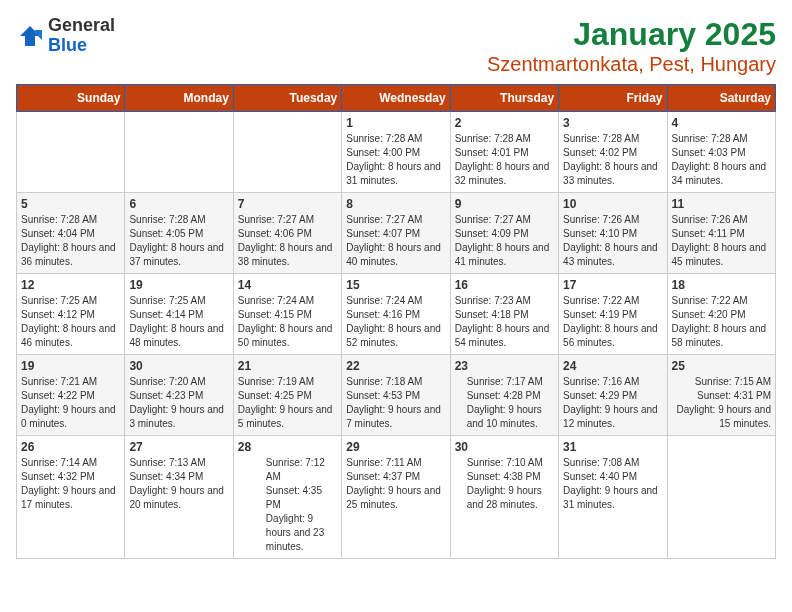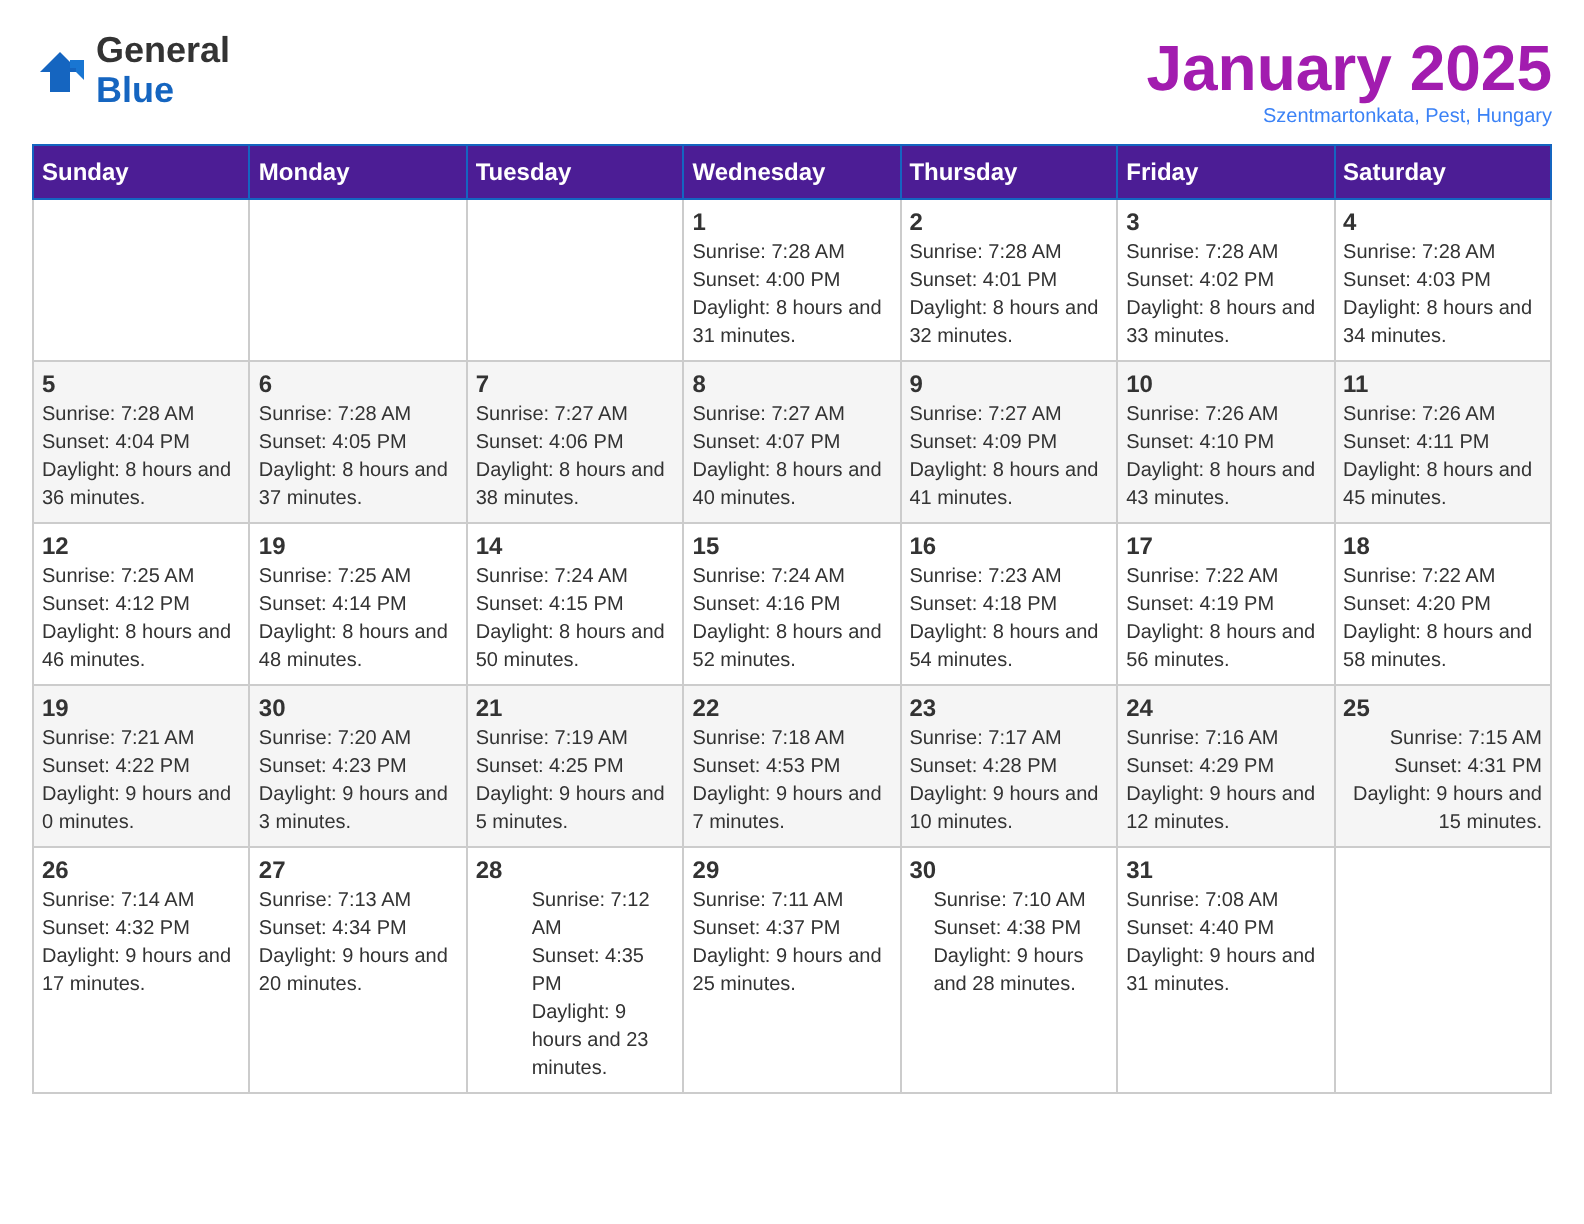--- a/index.html
+++ b/index.html
@@ -32,36 +32,36 @@
       width: 28px;
       height: 28px;
       margin-right: 4px;
     }
     .title-block {
       text-align: right;
     }
     .month-title {
       font-size: 32px;
       font-weight: bold;
-      color: #a21caf;
+      color: #15803d;
     }
     .subtitle {
-      font-size: 10px;
-      color: #3b82f6;
+      font-size: 20px;
+      color: #c2410c;
     }
     .calendar {
       width: 100%;
       border-collapse: collapse;
       font-size: 11px;
     }
     .calendar th {
-      background: #4c1d95;
+      background: #c2410c;
       color: #fff;
       padding: 6px 4px;
-      text-align: left;
+      text-align: right;
       border: 1px solid #1565c0;
       font-size: 12px;
     }
     .calendar td {
       border: 1px solid #ccc;
       vertical-align: top;
       padding: 4px;
       height: 80px;
       width: 108px;
       background: #fff;
@@ -255,21 +255,21 @@
 Daylight: 9 hours and 5 minutes.</div>
         </td>
         <td>
           <div class="day-num">22</div>
           <div class="day-info" style="white-space: pre-line;">Sunrise: 7:18 AM
 Sunset: 4:53 PM
 Daylight: 9 hours and 7 minutes.</div>
         </td>
         <td>
           <div class="day-num">23</div>
-          <div class="day-info" style="white-space: pre-line;">Sunrise: 7:17 AM
+          <div class="day-info" style="white-space: pre-line; margin-left: 12px;">Sunrise: 7:17 AM
 Sunset: 4:28 PM
 Daylight: 9 hours and 10 minutes.</div>
         </td>
         <td>
           <div class="day-num">24</div>
           <div class="day-info" style="white-space: pre-line;">Sunrise: 7:16 AM
 Sunset: 4:29 PM
 Daylight: 9 hours and 12 minutes.</div>
         </td>
         <td>

